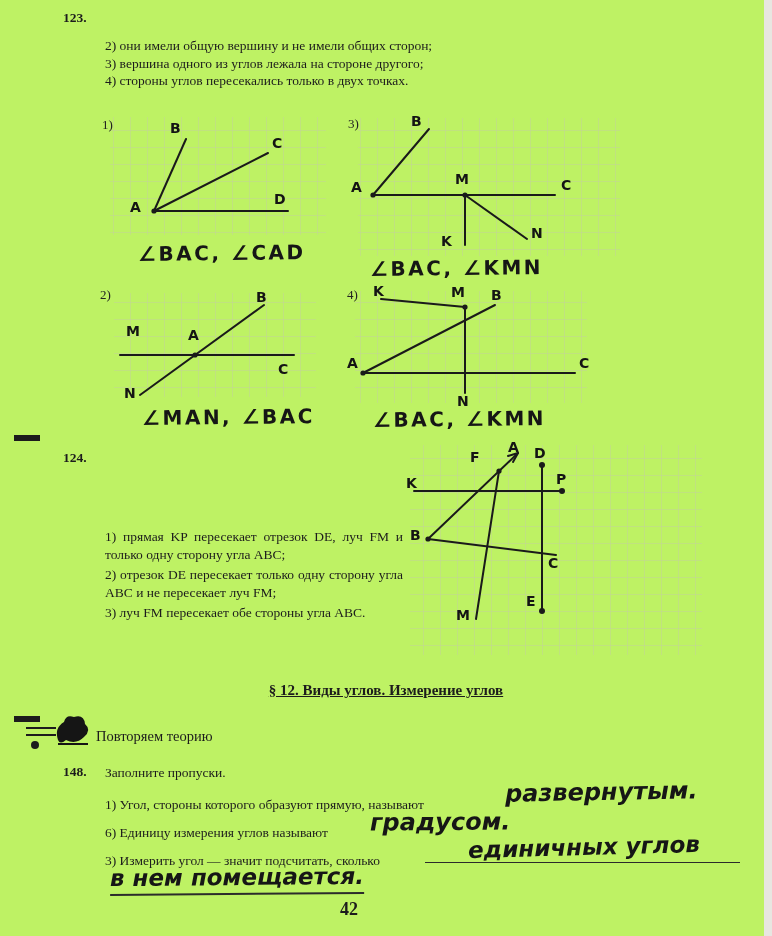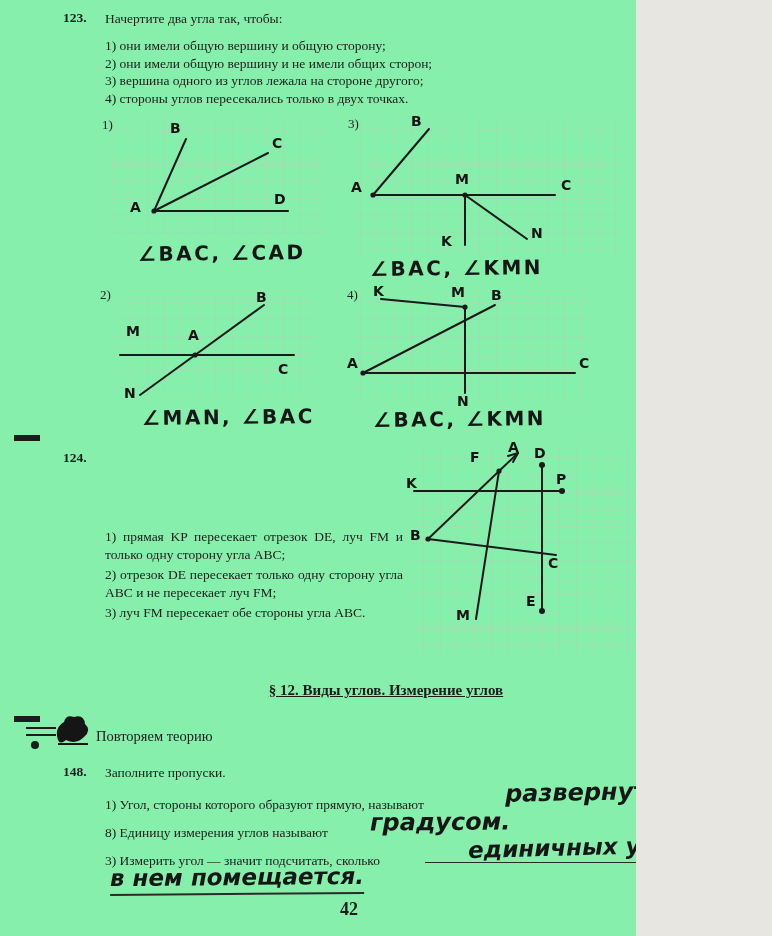--- a/index.html
+++ b/index.html
@@ -1,17 +1,17 @@
 <!DOCTYPE html>
 <html><head>
 <meta charset="utf-8">
 <style>
   html,body{margin:0;padding:0;}
   body{width:772px;height:936px;background:#e8e6e1;font-family:"Liberation Serif",serif;}
-  .page{position:relative;width:636px;height:936px;background:#86efac;overflow:hidden;color:#1c1c1c;}
+  .page{position:relative;width:764px;height:936px;background:#bef264;overflow:hidden;color:#1c1c1c;}
   .abs{position:absolute;}
   .num{position:absolute;font-weight:bold;font-size:13.5px;}
   .txt{position:absolute;font-size:13.5px;line-height:17.5px;}
   .just{text-align:justify;}
   .fig{position:absolute;}
   .fig svg{position:absolute;left:0;top:0;display:block;}
   .figlab{position:absolute;font-size:13px;color:#222;}
   .pt{position:absolute;font-family:"DejaVu Sans",sans-serif;font-weight:bold;font-size:14px;color:#141414;}
   .ans{position:absolute;font-family:"DejaVu Sans",sans-serif;font-weight:bold;font-size:20px;
        letter-spacing:2.5px;color:#161616;white-space:nowrap;transform:rotate(-0.6deg);}
@@ -26,23 +26,21 @@
 </head>
 <body>
 
 <div class="page">
 
   <div class="mark" style="left:14px;top:435px;width:26px;height:6px"></div>
   <div class="mark" style="left:14px;top:716px;width:26px;height:6px"></div>
   <div class="mark" style="left:31px;top:741px;width:8px;height:8px;border-radius:50%"></div>
 
   <div class="num" style="left:63px;top:10px">123.</div>
-  <div class="txt" style="left:105px;top:10px">Начертите два угла так, чтобы:</div>
   <div class="txt" style="left:105px;top:37px;width:580px">
-    <div>1) они имели общую вершину и общую сторону;</div>
     <div>2) они имели общую вершину и не имели общих сторон;</div>
     <div>3) вершина одного из углов лежала на стороне другого;</div>
     <div>4) стороны углов пересекались только в двух точках.</div>
   </div>
 
   <div class="fig" style="left:96px;top:113px;width:240px;height:162px">
     <svg width="240" height="162" viewBox="0 0 240 162">
       <defs>
           <pattern id="gA" width="17" height="17" patternUnits="userSpaceOnUse">
         <path d="M17 0H0V17" fill="none" stroke="#c5c2ba" stroke-width="0.8"></path>
@@ -191,21 +189,21 @@
     <line x1="6" y1="32" x2="36" y2="32" stroke="#151515" stroke-width="2"></line>
   </svg>
   <div class="review-label" style="left:96px;top:728px">Повторяем теорию</div>
 
   <div class="num" style="left:63px;top:764px">148.</div>
   <div class="txt" style="left:105px;top:764px">Заполните пропуски.</div>
 
   <div class="txt" style="left:105px;top:796px;width:420px">1) Угол, стороны которого образуют прямую, называют</div>
   <div class="hw" style="left:505px;top:778px;font-size:24px;transform:rotate(-1deg)">развернутым.</div>
 
-  <div class="txt" style="left:105px;top:824px;width:420px">8) Единицу измерения углов называют</div>
+  <div class="txt" style="left:105px;top:824px;width:420px">6) Единицу измерения углов называют</div>
   <div class="hw" style="left:370px;top:808px;font-size:24px;transform:rotate(-0.5deg)">градусом.</div>
 
   <div class="txt" style="left:105px;top:852px;width:420px">3) Измерить угол — значит подсчитать, сколько</div>
   <div class="blank" style="left:425px;top:848px;width:315px;height:14px"></div>
   <div class="hw" style="left:468px;top:834px;font-size:23px;transform:rotate(-1.5deg)">единичных углов</div>
   <div class="hw" style="left:110px;top:864px;font-size:23px;transform:rotate(-0.5deg);border-bottom:2px solid #2b2b2b;padding-bottom:3px">в нем помещается.</div>
 
   <div class="num" style="left:340px;top:899px;font-size:18px">42</div>
 
 </div>

